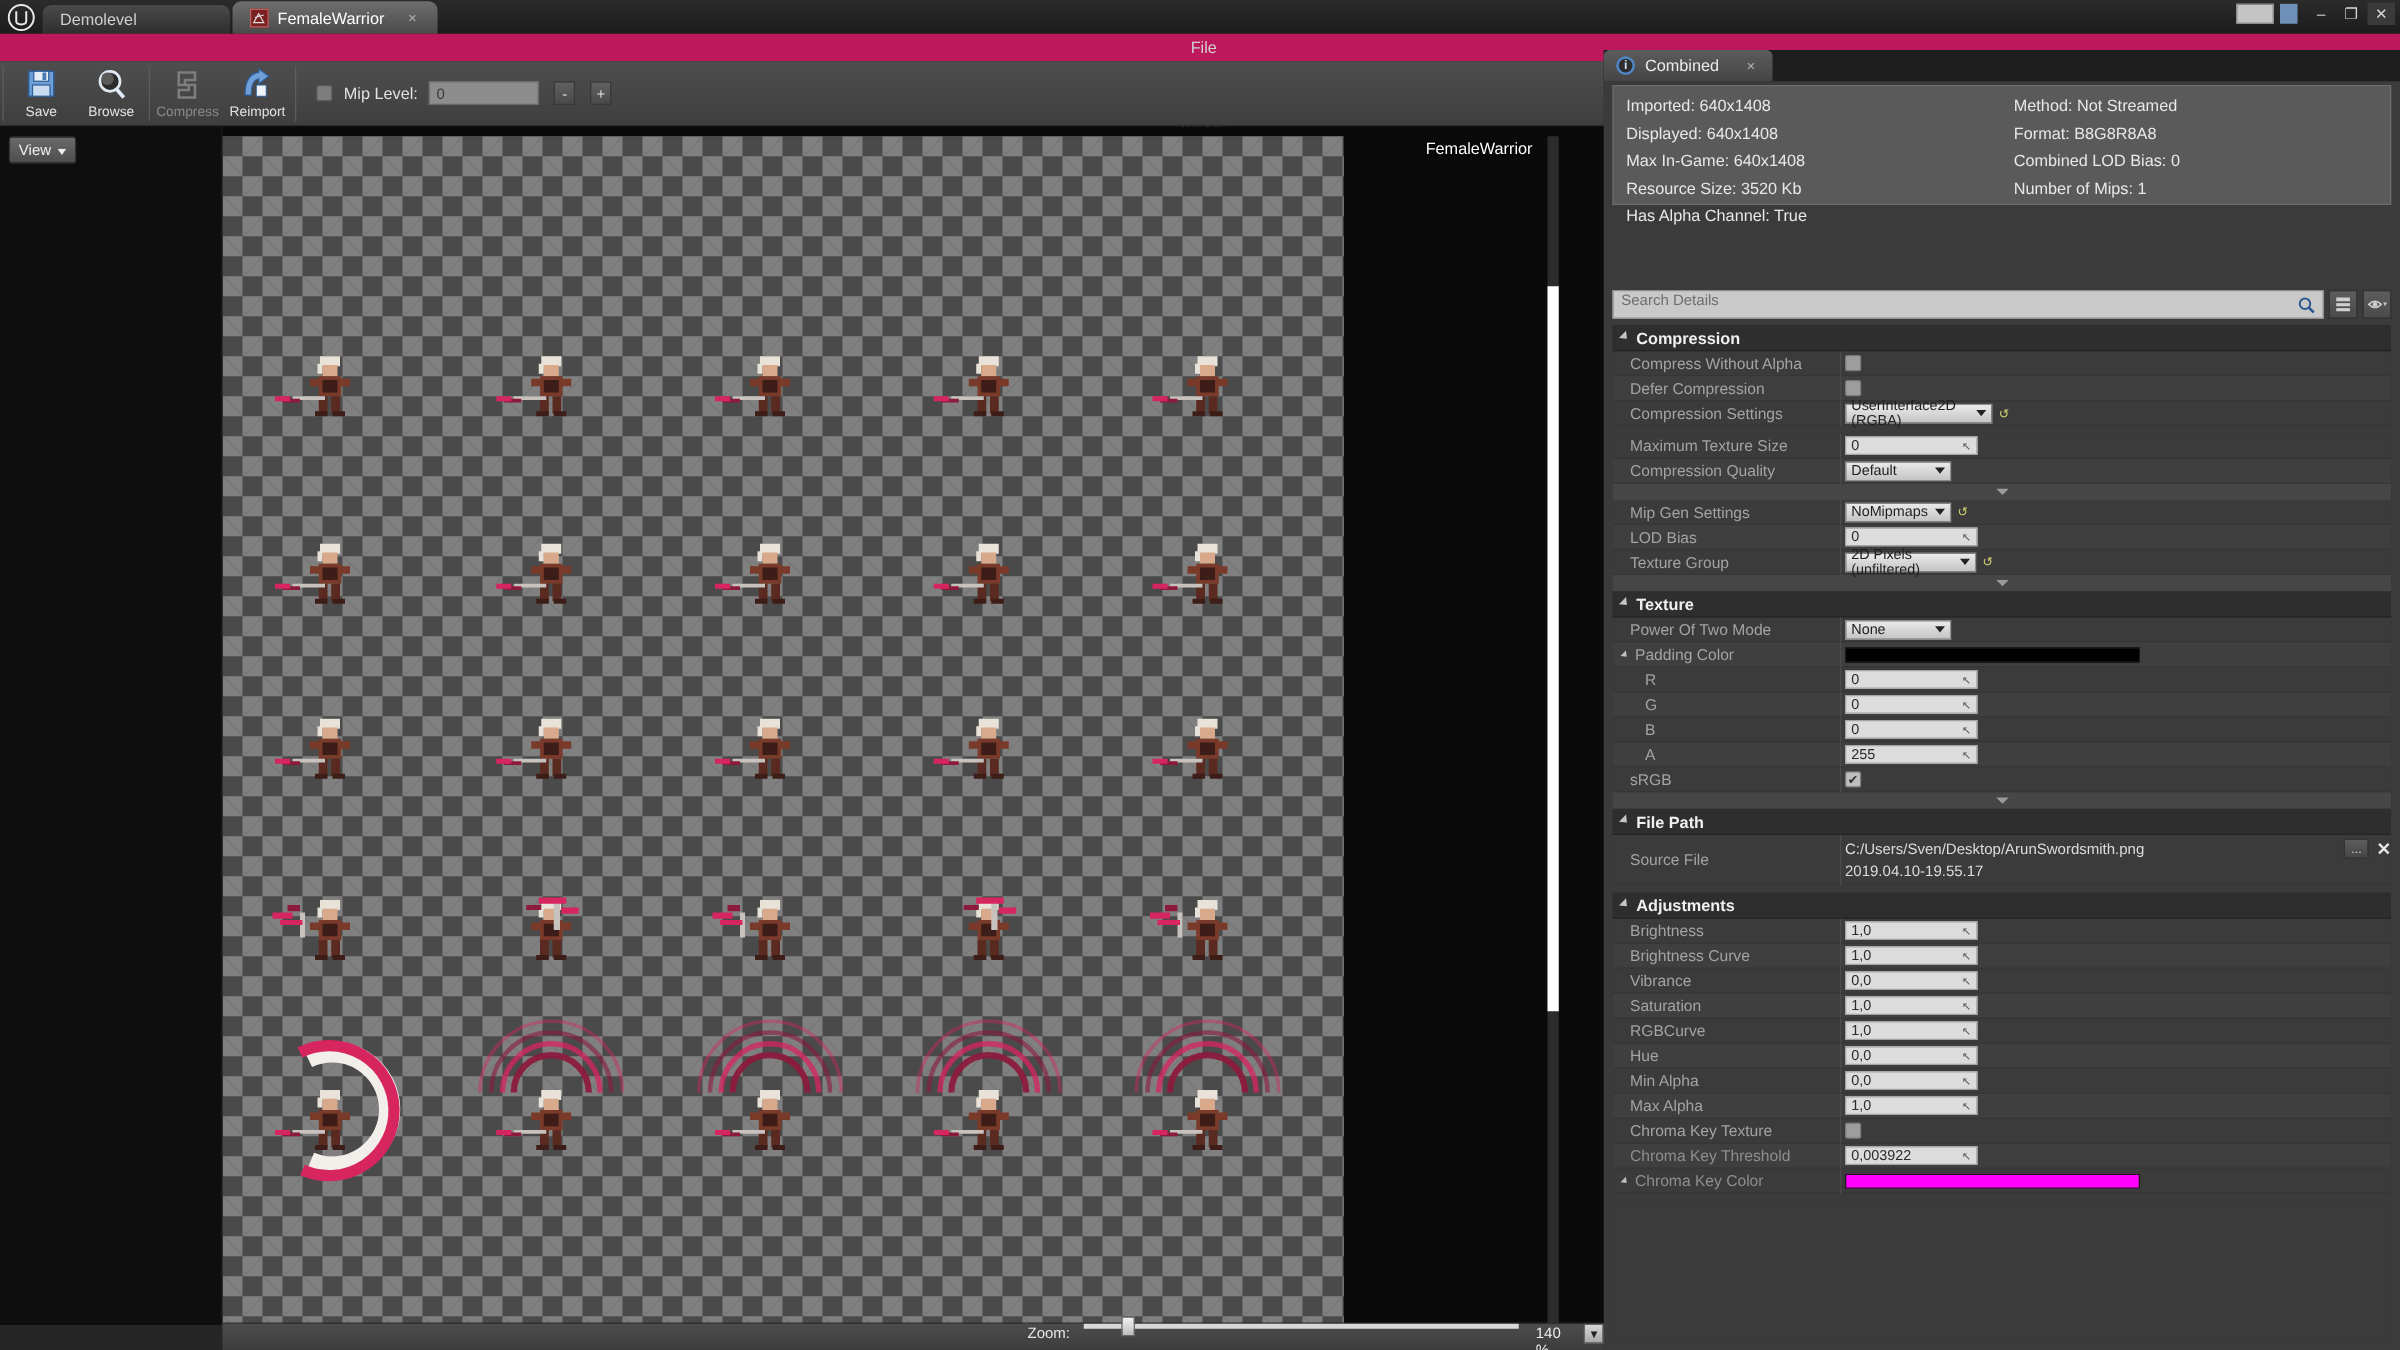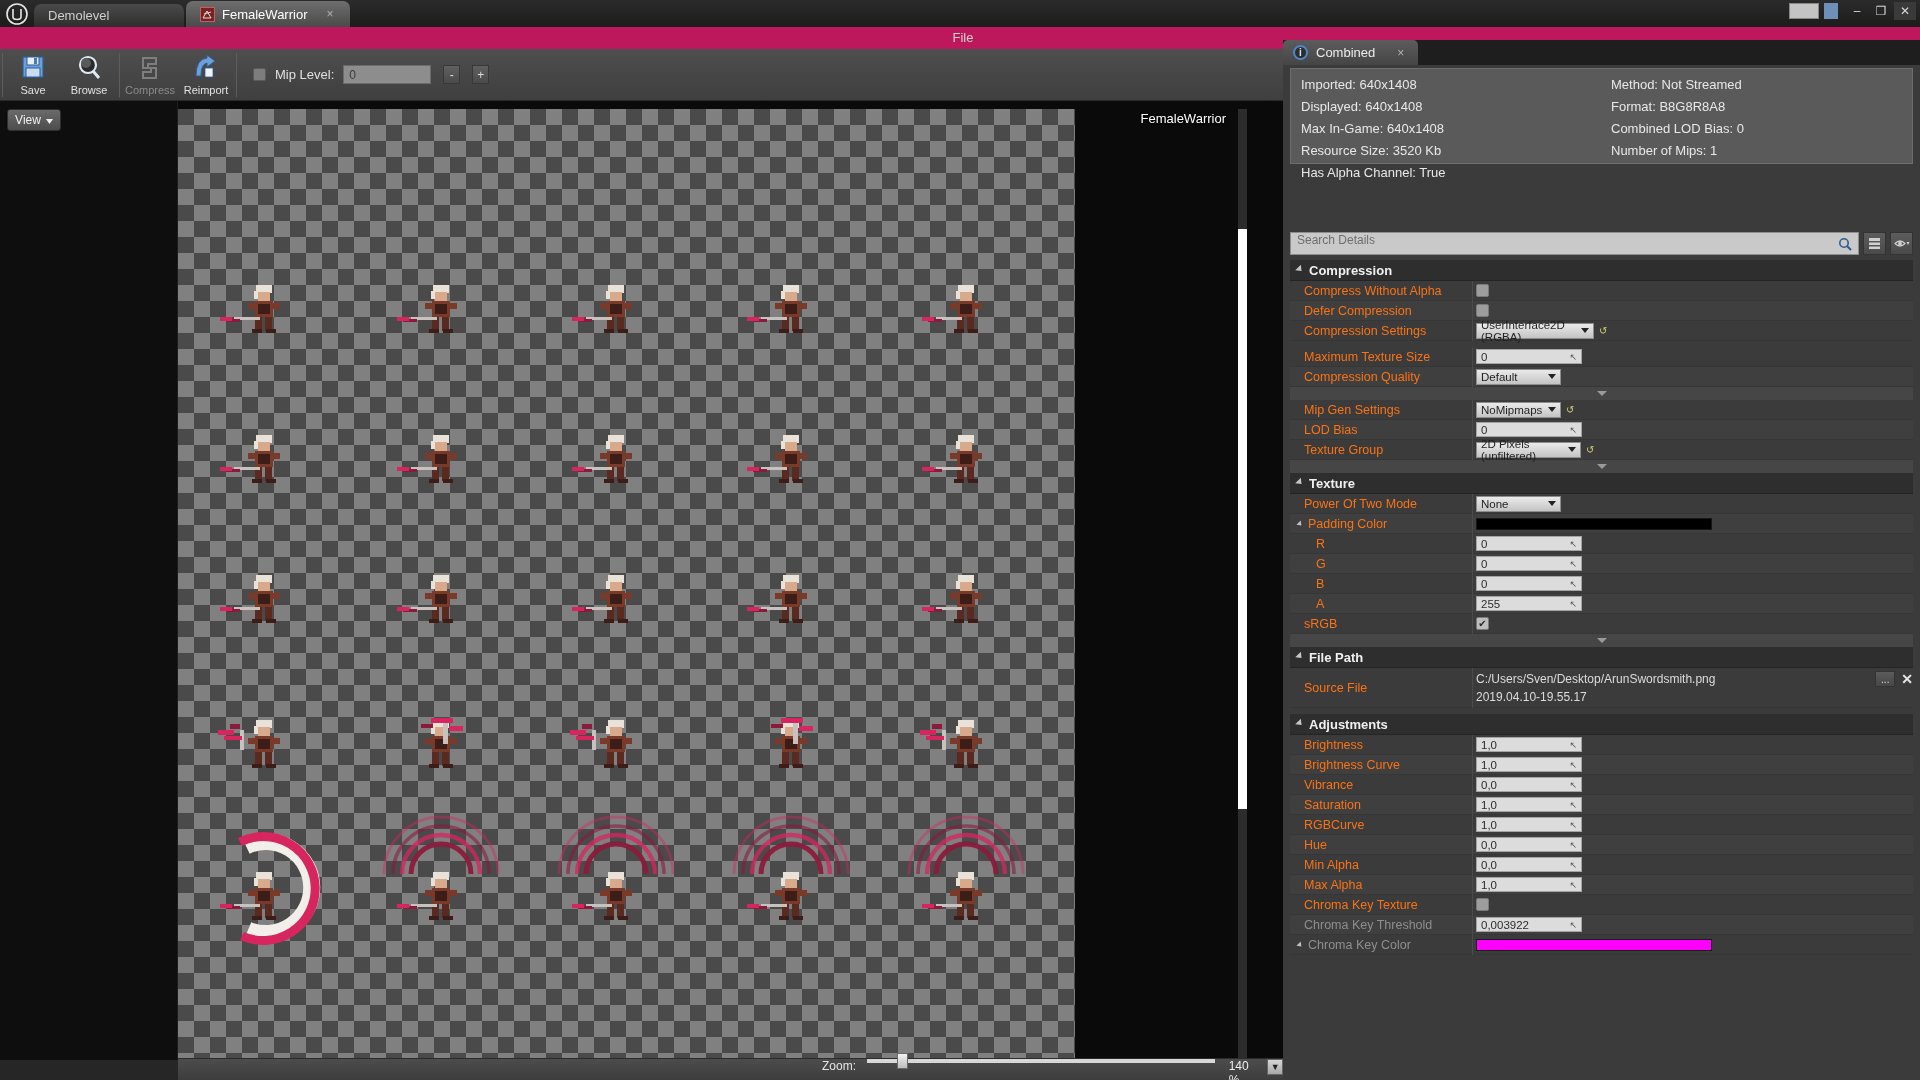--- a/index.html
+++ b/index.html
@@ -214,21 +214,21 @@
     border-bottom:4px solid transparent; transform: rotate(45deg) translate(-1px,0);
   }
   .cat-header .t { font-size:13px; font-weight:bold; color:#f0f0f0; }
 
   .prow {
     height:20px; display:flex; align-items:center;
     border-bottom:1px solid #363636;
   }
   .prow.alt { background:#3f3f3f; }
   .prow .pname {
-    width:182px; font-size:12.5px; color:#f97316; padding-left:14px;
+    width:182px; font-size:12.5px; color:#a3a3a3; padding-left:14px;
   }
   .prow .pname.ind { padding-left:26px; }
   .prow .pname.dim { color:#8e8e8e; }
   .prow .pval { flex:1; display:flex; align-items:center; padding-left:3px; gap:5px;
     border-left:1px solid #4b4b4b; height:20px; }
 
   .chk {
     width:13px;height:13px;background:#9d9d9d;border:1px solid #7a7a7a;border-radius:2px;
   }
   .chk.on { background:#bdbdbd; display:flex;align-items:center;justify-content:center;

